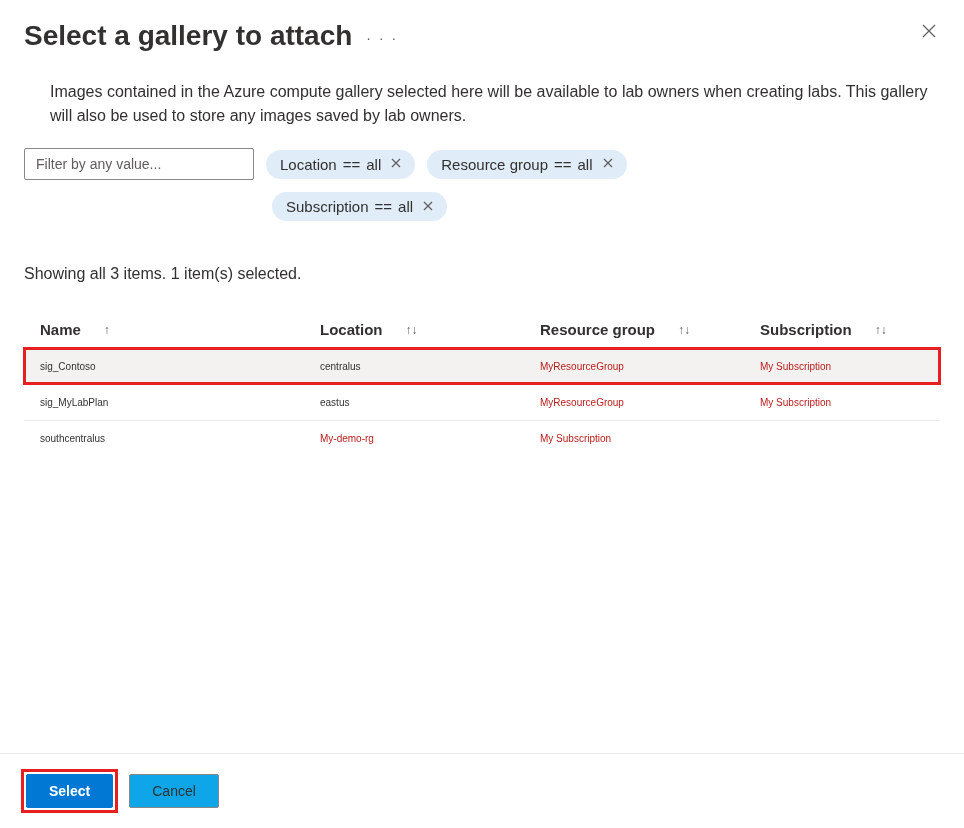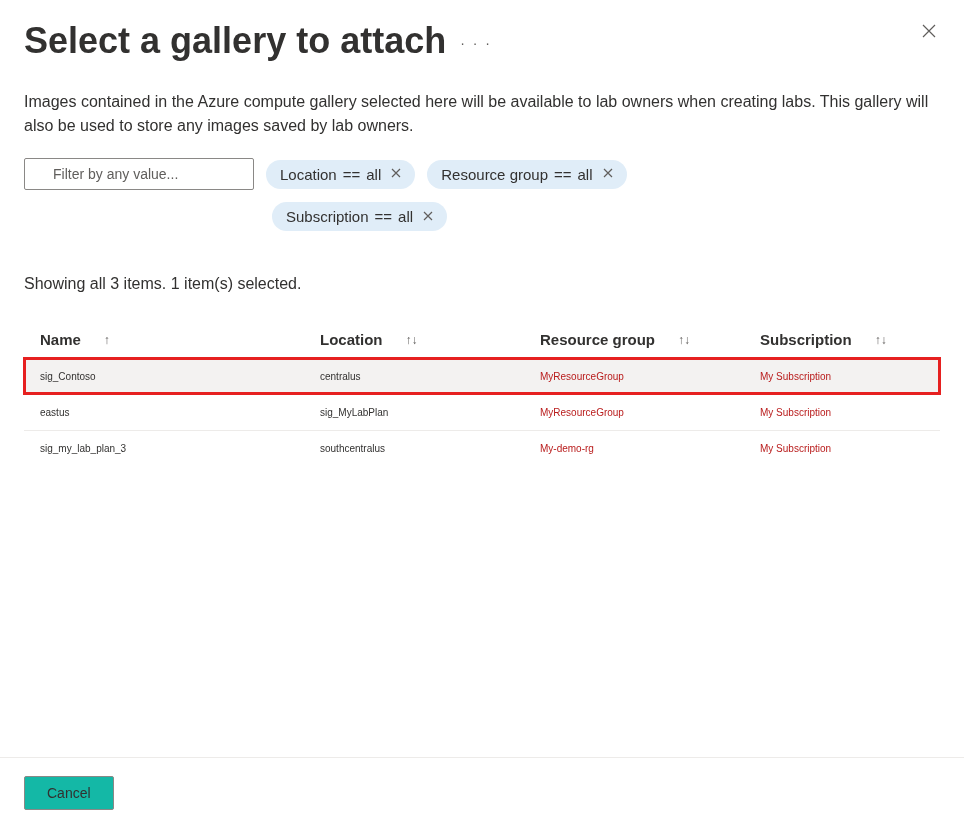--- a/index.html
+++ b/index.html
@@ -14,21 +14,21 @@
     position: relative;
     padding: 20px 24px 0 24px;
   }
   .header-row {
     display: flex;
     justify-content: space-between;
     align-items: flex-start;
   }
   .title-block { display: flex; align-items: center; gap: 14px; }
   h1 {
-    font-size: 36px;
+    font-size: 28px;
     font-weight: 600;
     margin: 0;
     color: #323130;
   }
   .more-dots { font-size: 14px; color: #605e5c; letter-spacing: 2px; cursor: pointer; padding-top:4px;}
   .close-x {
     font-size: 16px;
     color: #605e5c;
     cursor: pointer;
     padding: 4px;
@@ -38,32 +38,33 @@
     font-size: 14px;
     color: #605e5c;
     margin-top: 2px;
   }
   .description {
     font-size: 16px;
     color: #323130;
     margin-top: 28px;
     line-height: 1.5;
     max-width: 920px;
+    margin-left: 26px;
   }
   .filter-row {
     display: flex;
     flex-wrap: wrap;
     gap: 12px;
     margin-top: 20px;
     align-items: center;
   }
   .filter-input {
     border: 1px solid #8a8886;
     border-radius: 2px;
-    padding: 6px 28px;
+    padding: 6px 11px;
     font-size: 14px;
     width: 230px;
     height: 32px;
     color: #323130;
   }
   .filter-input::placeholder { color: #605e5c; }
   .pill {
     background: #e0edf8;
     border-radius: 16px;
     padding: 6px 14px;
@@ -147,21 +148,21 @@
     background: #0078d4;
     color: #fff;
     border: 1px solid #0078d4;
   }
   .btn-primary-wrap {
     outline: 3px solid #e62020;
     padding: 2px;
     display: inline-block;
   }
   .btn-secondary {
-    background: #14b8a6;
+    background: #0ea5e9;
     color: #323130;
     border: 1px solid #8a8886;
     font-weight: 400;
   }
 </style>
 </head>
 <body>
 
 <div class="header-row">
   <div>
@@ -237,28 +238,30 @@
     </div>
   </div>
 
   <div class="trow selected">
     <div>sig_Contoso</div>
     <div>centralus</div>
     <div class="link">MyResourceGroup</div>
     <div class="link">My Subscription</div>
   </div>
   <div class="trow">
+    <div>sig_MyLabPlan</div>
     <div>eastus</div>
-    <div>sig_MyLabPlan</div>
     <div class="link">MyResourceGroup</div>
     <div class="link">My Subscription</div>
   </div>
   <div class="trow">
-    <div>sig_my_lab_plan_3</div>
     <div>southcentralus</div>
     <div class="link">My-demo-rg</div>
     <div class="link">My Subscription</div>
   </div>
 </div>
 
 <div class="footer">
+  <span class="btn-primary-wrap">
+    <button class="btn btn-primary">Select</button>
+  </span>
   <button class="btn btn-secondary">Cancel</button>
 </div>
 
 </body></html>

